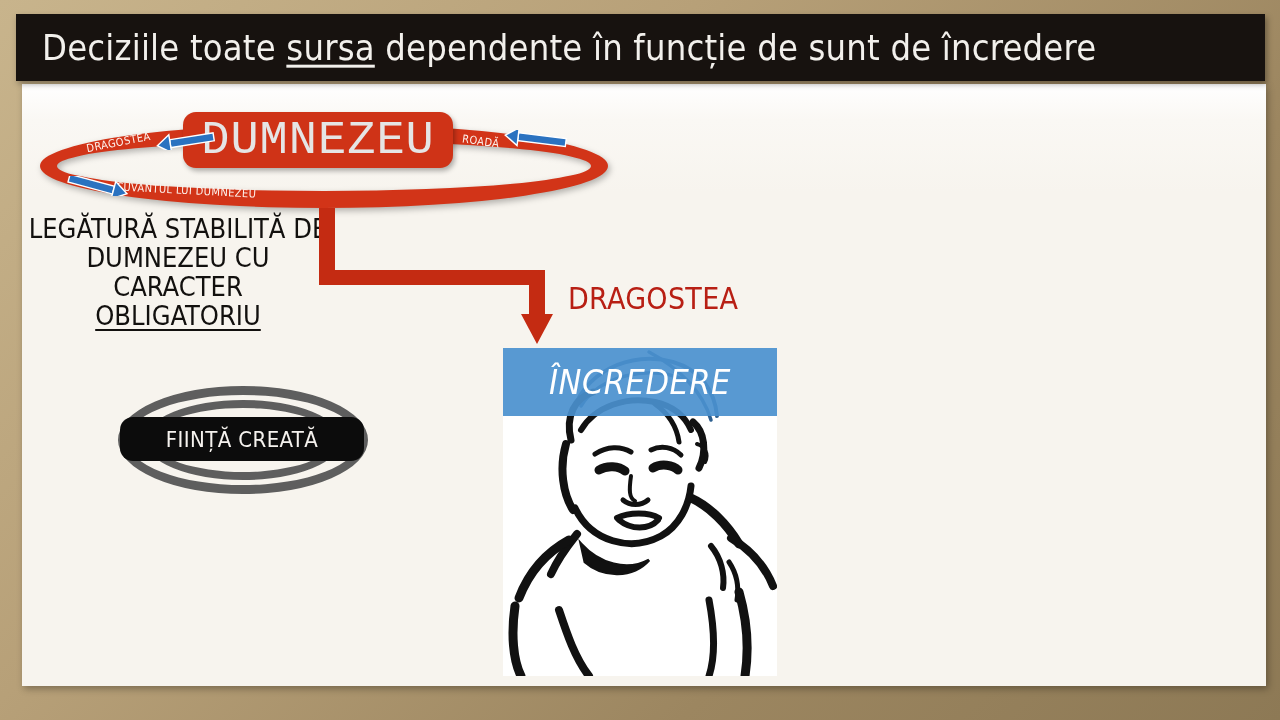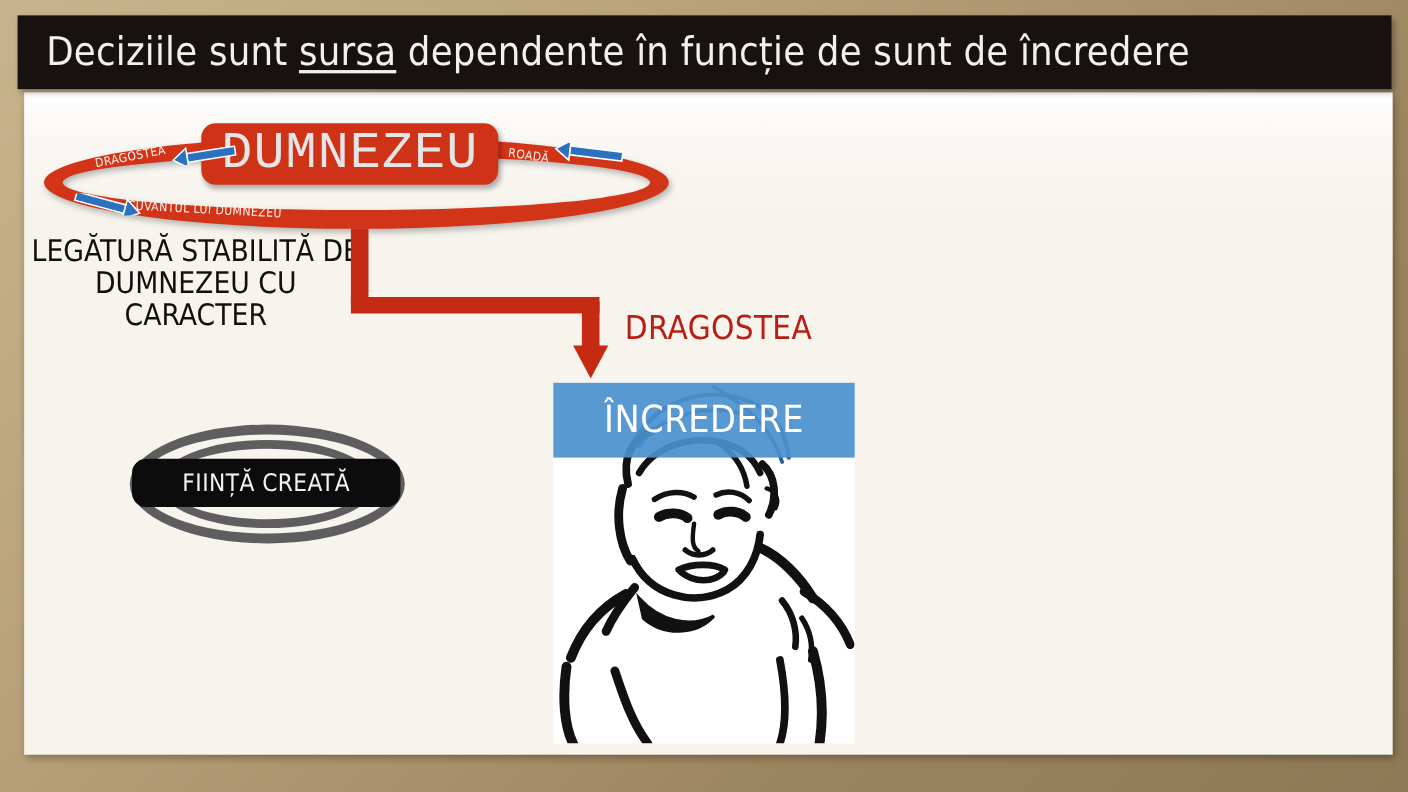--- a/index.html
+++ b/index.html
@@ -213,37 +213,38 @@
     position: absolute;
     left: 503px;
     top: 348px;
     width: 274px;
     height: 68px;
     background: rgba(74,144,206,0.92);
     display: flex;
     align-items: center;
     justify-content: center;
     z-index: 4;
+    font-style: italic;
   }
   #incredere-label {
     color: #ffffff;
     font-size: 34px;
     letter-spacing: 0.5px;
     font-family: "DejaVu Sans Condensed", "Liberation Sans Narrow", "Liberation Sans", sans-serif;
   }
 </style>
 </head>
 <body>
 
 <div id="slide-frame">
 
   <div id="slide-body"></div>
 
   <div id="title-bar">
-    <div id="title-text"><span>Deciziile sunt </span><span class="u">sursa</span><span> dependente în funcție de sunt de încredere</span></div>
+    <div id="title-text"><span>Deciziile toate </span><span class="u">sursa</span><span> dependente în funcție de sunt de încredere</span></div>
   </div>
 
   <div id="cycle-group">
 
     <div id="cycle-ring"></div>
 
     <div id="dumnezeu-box">
       <span id="dumnezeu-label">DUMNEZEU</span>
     </div>
 
@@ -274,20 +275,21 @@
           <path d="M2 6 H48 V14 H2 Z" fill="#2a72c0" stroke="#ffffff" stroke-width="1.4"></path>
           <path d="M48 1 L62 10 L48 19 Z" fill="#2a72c0" stroke="#ffffff" stroke-width="1.4"></path>
         </g>
       </svg>
     </span>
   </div>
 
   <div id="desc-block">
     <div>LEGĂTURĂ STABILITĂ DE</div>
     <div>DUMNEZEU CU CARACTER</div>
+    <div id="desc-line-3">OBLIGATORIU</div>
   </div>
 
   <div id="elbow-arrow">
     <svg width="300" height="170" viewBox="0 0 300 170">
       <path d="M22 22 H32 V88 H242 V132 H232 V98 H22 Z" fill="#c42b12"></path>
       <rect x="19" y="22" width="16" height="70" fill="#c42b12"></rect>
       <rect x="19" y="84" width="226" height="15" fill="#c42b12"></rect>
       <rect x="229" y="88" width="16" height="44" fill="#c42b12"></rect>
       <path d="M221 128 L253 128 L237 158 Z" fill="#c42b12"></path>
     </svg>

